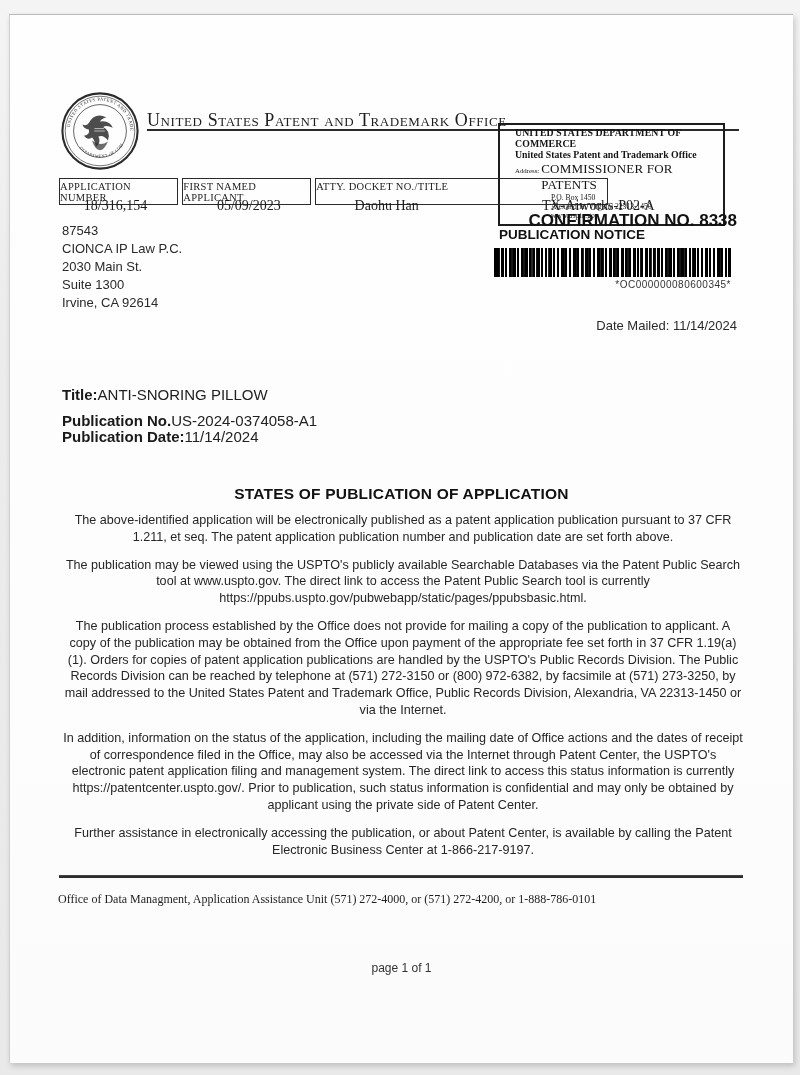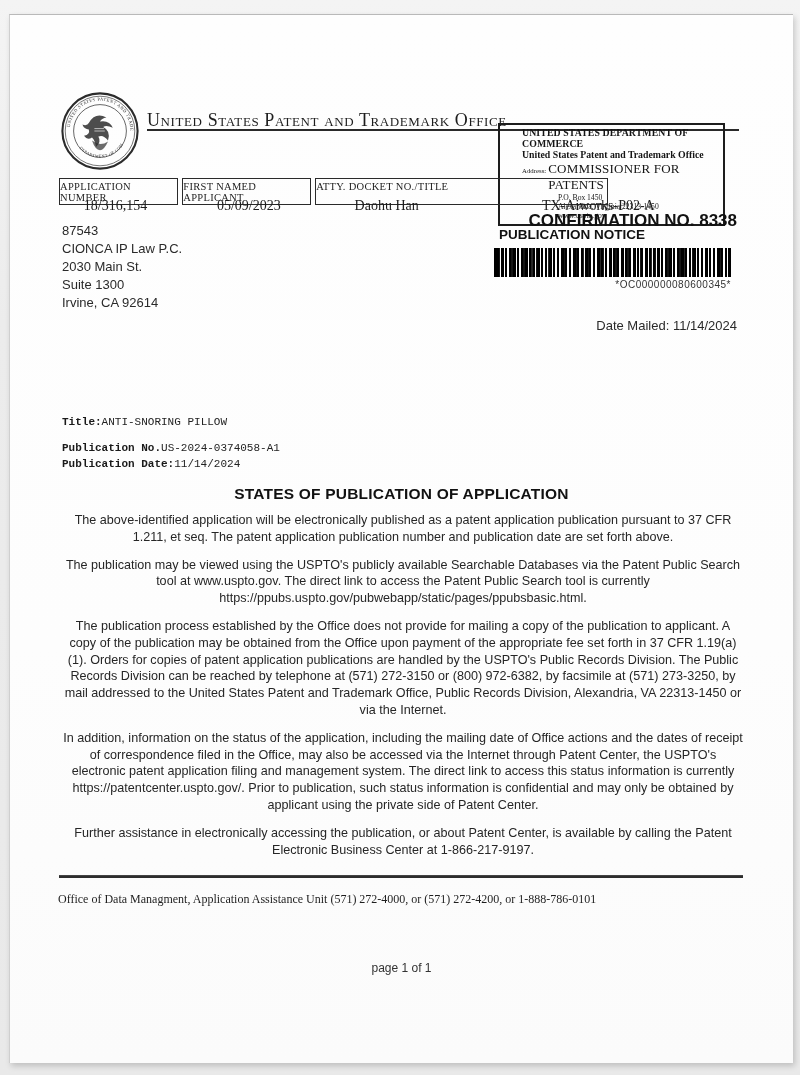--- a/index.html
+++ b/index.html
@@ -24,21 +24,21 @@
     position:absolute;left:137px;top:95px;
     font-family:"Liberation Serif",serif;
     font-variant:small-caps;
     font-size:18px;letter-spacing:0.6px;color:#1d1d1d;
     white-space:nowrap;
   }
   .office-rule{position:absolute;left:137px;top:114px;width:592px;height:2px;background:#2a2a2a;}
   .commerce-box{
     position:absolute;left:488px;top:108px;width:227px;
     border:2px solid #1d1d1d;
-    padding:2px 5px 4px 22px;
+    padding:2px 5px 4px 15px;
     font-family:"Liberation Serif",serif;color:#151515;
     box-sizing:border-box;
   }
   .commerce-line1{font-weight:bold;font-size:9.8px;letter-spacing:0.1px;}
   .commerce-line2{font-weight:bold;font-size:9.8px;}
   .commerce-addr-row{display:flex;align-items:baseline;margin-top:1px;}
   .commerce-addr-label{font-size:6.8px;margin-right:2px;}
   .commerce-addr-main{font-size:13px;letter-spacing:0.2px;}
   .commerce-addr-sub{font-size:7.6px;margin-left:36px;line-height:9px;}
   
@@ -71,21 +71,21 @@
       repeating-linear-gradient(90deg,#000 0 1px,transparent 1px 6px),
       repeating-linear-gradient(90deg,#161616 0 3px,transparent 3px 13px),
       repeating-linear-gradient(90deg,rgba(0,0,0,.85) 0 2px,transparent 2px 17px);
   }
   .barcode-text{
     position:absolute;left:484px;top:264px;width:237px;text-align:right;
     font-size:10px;color:#333;letter-spacing:0.5px;
   }
   .date-mailed{position:absolute;left:400px;top:303px;width:327px;text-align:right;font-size:13px;color:#2a2a2a;}
   
-  .title-block{position:absolute;left:52px;top:399px;font-size:11px;color:#222;font-family:Liberation Mono, monospace;}
+  .title-block{position:absolute;left:52px;top:372px;font-size:15px;color:#222;}
   .tb-line{line-height:16px;}
   .tb-gap{margin-top:10px;}
   .lbl{font-weight:bold;color:#1a1a1a;}
   
   .notice-heading{
     position:absolute;left:0;top:470px;width:100%;text-align:center;
     font-weight:bold;font-size:15.5px;letter-spacing:0.2px;color:#111;
   }
   .paragraphs{position:absolute;left:52px;top:497px;width:682px;}
   .paragraphs p{

